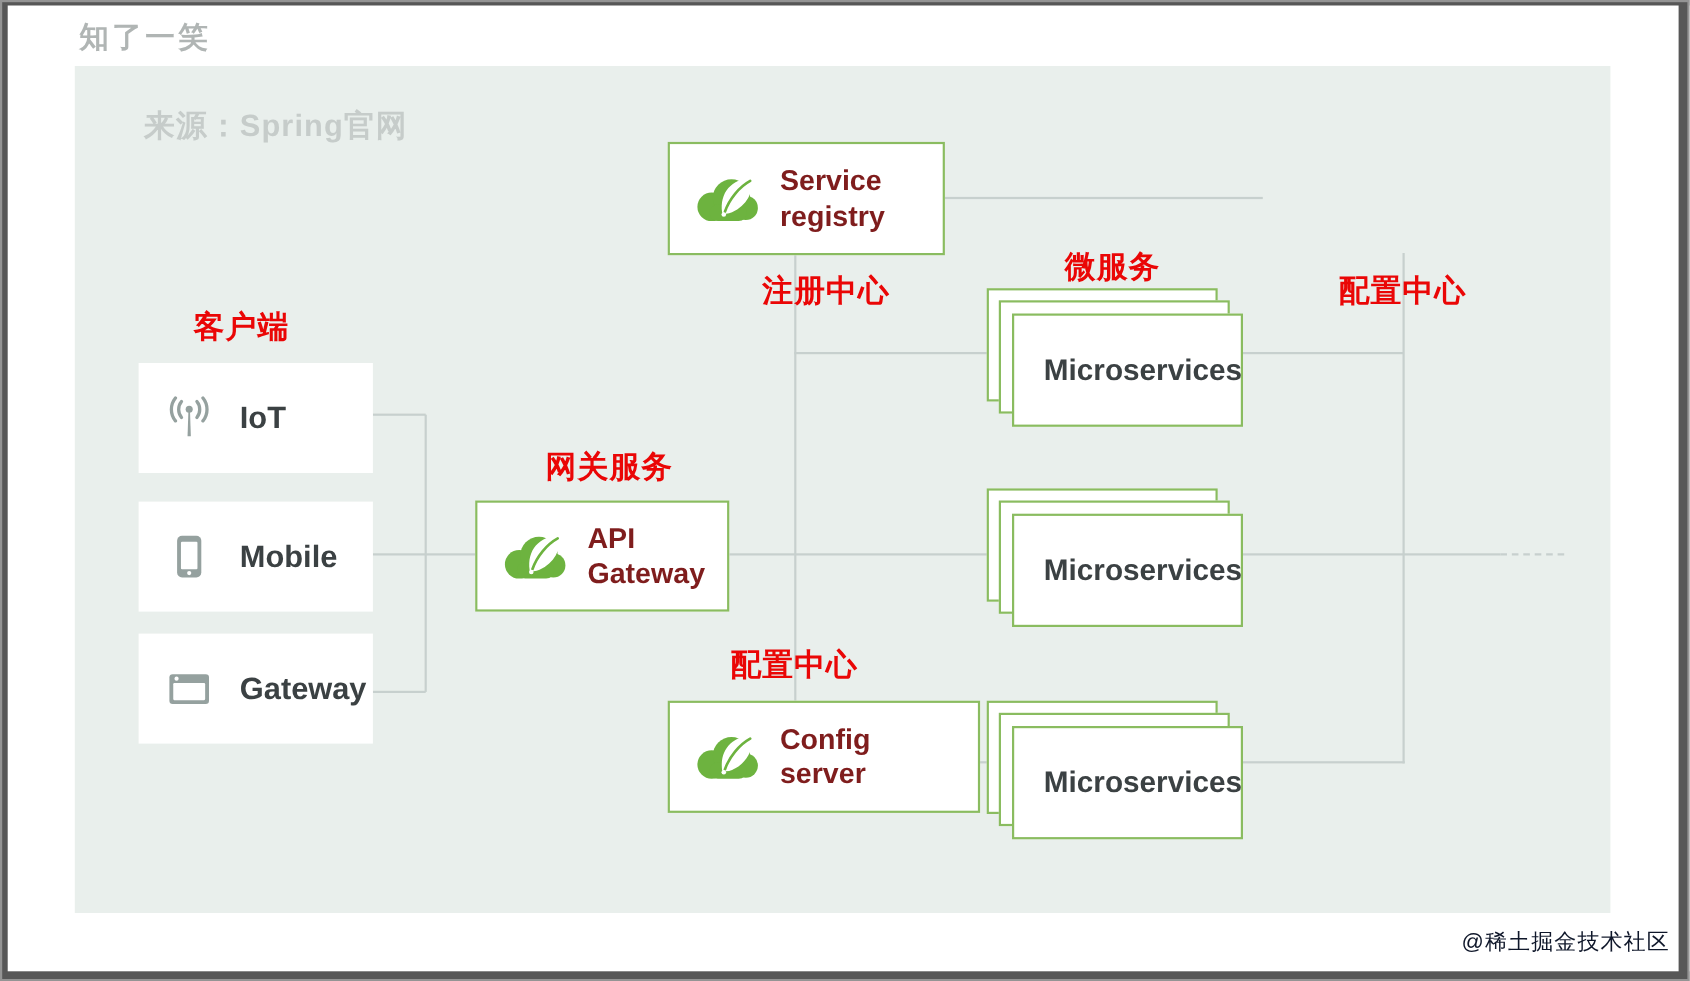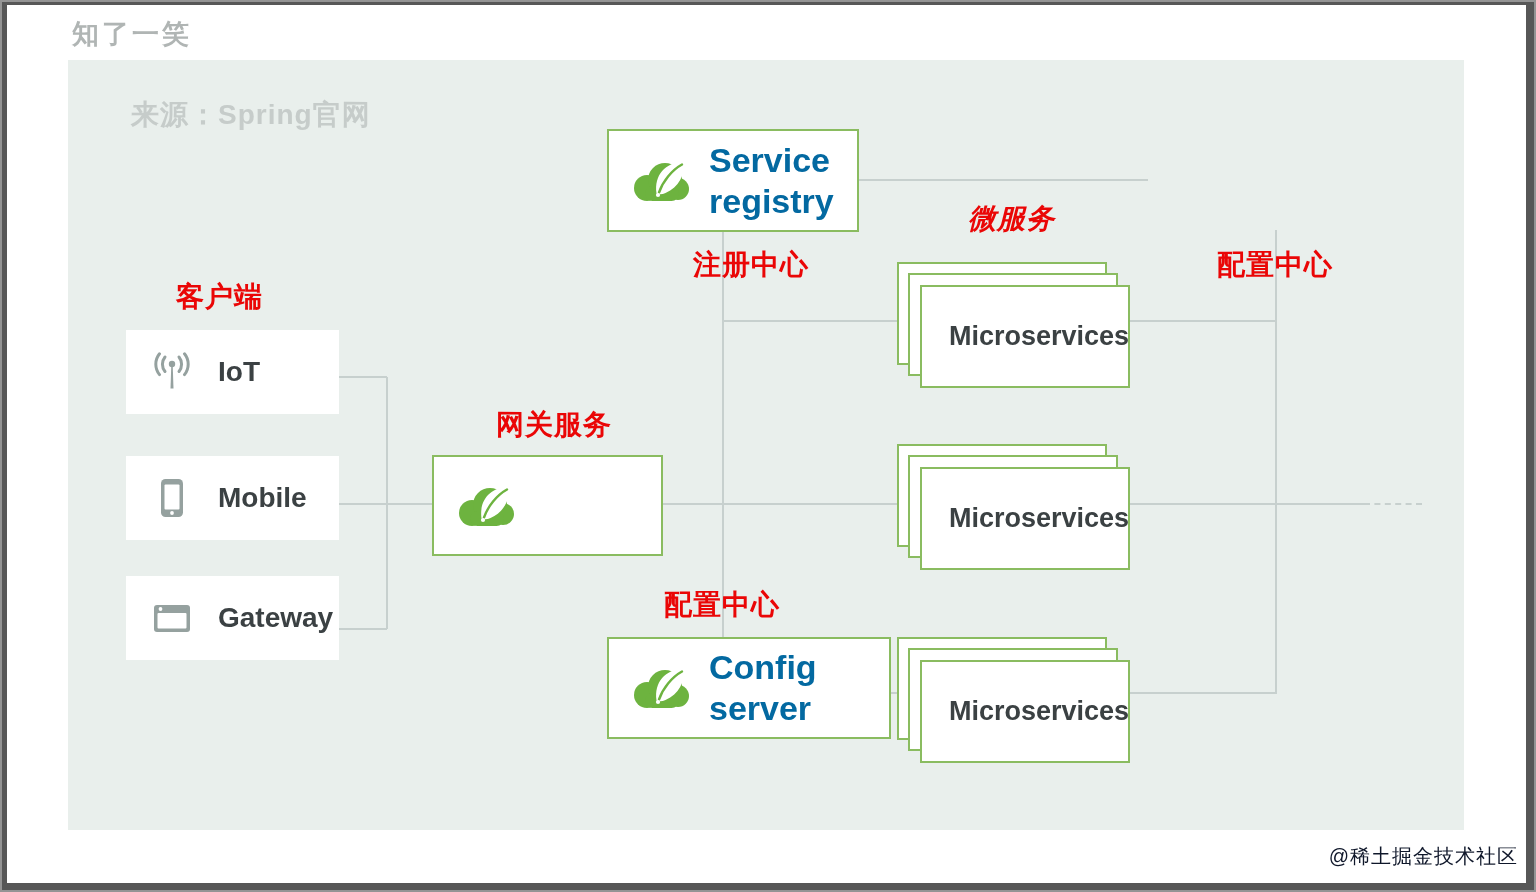--- a/index.html
+++ b/index.html
@@ -26,30 +26,30 @@
 
   .red-label{position:absolute;font-size:28px;font-weight:bold;color:#ea0606;
     letter-spacing:1px;z-index:4;white-space:nowrap;}
 
   
   .hline{position:absolute;height:2px;background:#c7d0ce;z-index:1;}
   .vline{position:absolute;width:2px;background:#c7d0ce;z-index:1;}
   .hline-dashed{position:absolute;height:0;border-top:2px dashed #c7d0ce;z-index:1;}
 
   
-  .client-box{position:absolute;left:126px;width:213px;height:84px;background:#ffffff;
+  .client-box{position:absolute;left:126px;width:213px;height:100px;background:#ffffff;
     display:flex;align-items:center;z-index:2;}
   .client-icon{width:44px;margin-left:24px;flex:0 0 auto;}
   .client-label{margin-left:24px;font-size:28px;font-weight:600;color:#3b4143;}
 
   
   .spring-box{position:absolute;background:#ffffff;border:2px solid #8abc60;
     display:flex;align-items:center;z-index:2;box-sizing:border-box;}
   .spring-logo{width:64px;height:50px;margin-left:20px;flex:0 0 auto;}
-  .box-label{margin-left:16px;font-size:34px;font-weight:600;color:#0369a1;line-height:1.2;}
+  .box-label{margin-left:16px;font-size:26px;font-weight:600;color:#7f1d1d;line-height:1.2;}
 
   
   .stack{position:absolute;width:233px;height:126px;z-index:2;}
   .card{position:absolute;width:210px;height:103px;background:#ffffff;
     border:2px solid #8abc60;box-sizing:border-box;}
   .card-back{left:0;top:0;}
   .card-mid{left:11px;top:11px;}
   .card-front{left:23px;top:23px;display:flex;align-items:center;justify-content:center;
     font-size:27px;font-weight:600;color:#3b4143;padding-left:28px;}
 </style>
@@ -60,21 +60,21 @@
 
   <div class="diagram-bg"></div>
 
   <div class="top-watermark">知了一笑</div>
   <div class="source-caption">来源：Spring官网</div>
   <div class="bottom-watermark">@稀土掘金技术社区</div>
 
   <div class="red-label" style="left:176px;top:278px;">客户端</div>
   <div class="red-label" style="left:496px;top:406px;">网关服务</div>
   <div class="red-label" style="left:693px;top:246px;">注册中心</div>
-  <div class="red-label" style="left:968px;top:200px;font-style:italic;">微服务</div>
+  <div class="red-label" style="left:968px;top:224px;">微服务</div>
   <div class="red-label" style="left:1217px;top:246px;">配置中心</div>
   <div class="red-label" style="left:664px;top:586px;">配置中心</div>
 
   <div class="hline" style="left:339px;top:376px;width:48px;"></div>
   <div class="hline" style="left:339px;top:503px;width:93px;"></div>
   <div class="hline" style="left:339px;top:628px;width:48px;"></div>
   <div class="vline" style="left:386px;top:377px;height:252px;"></div>
   <div class="hline" style="left:859px;top:179px;width:289px;"></div>
   <div class="vline" style="left:722px;top:232px;height:405px;"></div>
   <div class="hline" style="left:722px;top:320px;width:554px;"></div>
@@ -139,20 +139,24 @@
       <g fill="#6db33f">
         <circle cx="18" cy="32" r="13"></circle>
           <circle cx="36" cy="24" r="17"></circle>
         <circle cx="49" cy="33" r="11"></circle>
           <rect x="16" y="30" width="34" height="15" rx="7.5"></rect>
       </g>
       <path d="M55 5 C 36 7, 25 19, 27.5 37.5 C 30 38.6 33.5 38.4 36.5 37 C 50 31 56 19 55 5 Z" fill="#ffffff"></path>
       <path d="M30 36.5 C 34 25, 43 14, 53 8.5" stroke="#6db33f" stroke-width="2.4" fill="none" stroke-linecap="round"></path>
       <circle cx="29" cy="39" r="2.1" fill="#ffffff"></circle>
     </svg>
+    <div class="box-label">
+      <div>API</div>
+      <div>Gateway</div>
+    </div>
   </div>
 
   <div class="spring-box" style="left:607px;top:637px;width:284px;height:102px;">
     <svg class="spring-logo" viewBox="0 0 64 50">
       <g fill="#6db33f">
         <circle cx="18" cy="32" r="13"></circle>
           <circle cx="36" cy="24" r="17"></circle>
         <circle cx="49" cy="33" r="11"></circle>
           <rect x="16" y="30" width="34" height="15" rx="7.5"></rect>
       </g>

